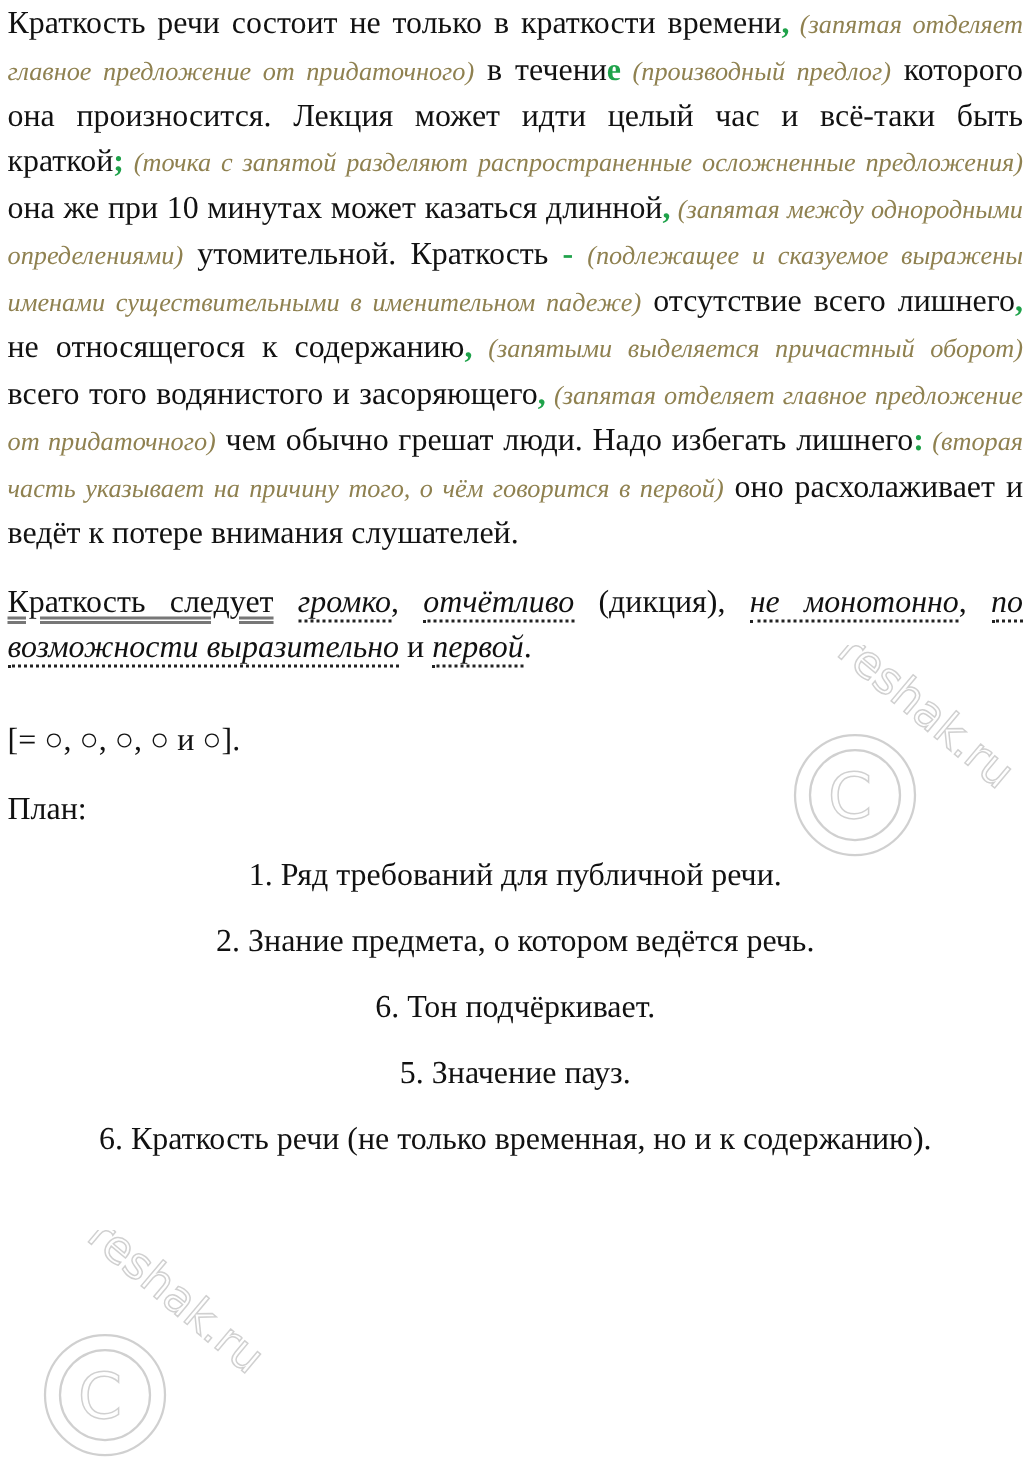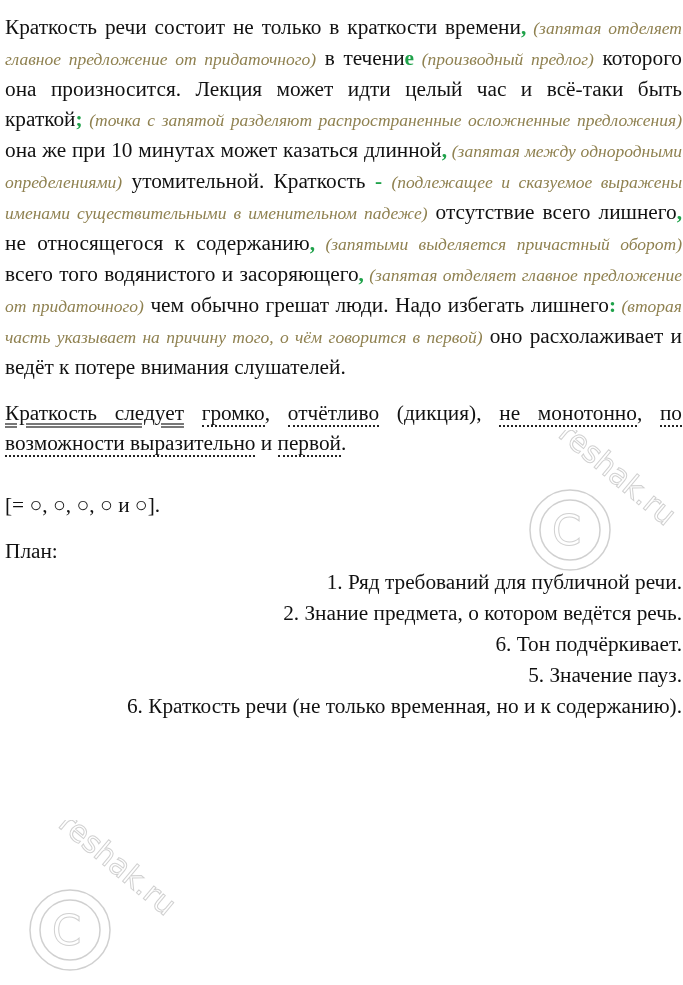--- a/index.html
+++ b/index.html
@@ -1,30 +1,30 @@
 <!DOCTYPE html>
 <html><head>
 <meta charset="utf-8">
 <style>
   html, body { margin: 0; padding: 0; background: #ffffff; }
   body {
     width: 683px; height: 985px; overflow: hidden; position: relative;
     font-family: "Liberation Serif", "DejaVu Serif", serif;
     color: #111111;
   }
-  .page { position: absolute; left: 5px; top: 12px; width: 677px; }
+  .page { position: absolute; left: 5px; top: 0; width: 677px; }
   p { margin: 0; font-size: 21.3px; line-height: 30px; text-align: justify; }
   .p1 { margin-top: 0; }
   .note { font-style: italic; color: #8f8150; font-size: 17.5px; }
   .punct { color: #1fa24a; font-weight: bold; }
   .gap { height: 16px; }
   .pred { text-decoration: underline double #777; text-underline-offset: 3px; }
-  .adv { border-bottom: 2px dotted #222; padding-bottom: 0; }
+  .adv { border-bottom: 2px dotted #222; padding-bottom: 0; font-style: italic; }
   .single { line-height: 30px; text-align: left; }
-  .plan-item { margin-top: 1px; text-align: right; }
+  .plan-item { margin-top: 14px; text-align: center; }
   .watermark { position: absolute; pointer-events: none; color: rgba(120,120,120,0.35); }
   .wm1 { left: 500px; top: 430px; width: 180px; height: 160px; }
   .wm2 { left: 20px; top: 820px; width: 160px; height: 170px; }
 </style>
 </head>
 <body>
 
 <div class="page">
   <p class="p1" id="analysis"><span>Краткость речи состоит не только в краткости времени</span><span class="punct">,</span><span class="note"> (запятая отделяет главное предложение от придаточного)</span><span> в течени</span><span class="punct">е</span><span class="note"> (производный предлог)</span><span> которого она произносится. Лекция может идти целый час и всё-таки быть краткой</span><span class="punct">;</span><span class="note"> (точка с запятой разделяют распространенные осложненные предложения)</span><span> она же при 10 минутах может казаться длинной</span><span class="punct">,</span><span class="note"> (запятая между однородными определениями)</span><span> утомительной. Краткость </span><span class="punct"> - </span><span class="note"> (подлежащее и сказуемое выражены именами существительными в именительном падеже)</span><span> отсутствие всего лишнего</span><span class="punct">,</span><span> не относящегося к содержанию</span><span class="punct">,</span><span class="note"> (запятыми выделяется причастный оборот)</span><span> всего того водянистого и засоряющего</span><span class="punct">,</span><span class="note"> (запятая отделяет главное предложение от придаточного)</span><span> чем обычно грешат люди. Надо избегать лишнего</span><span class="punct">:</span><span class="note"> (вторая часть указывает на причину того, о чём говорится в первой)</span><span> оно расхолаживает и ведёт к потере внимания слушателей.</span></p>
   <div class="gap"></div>

